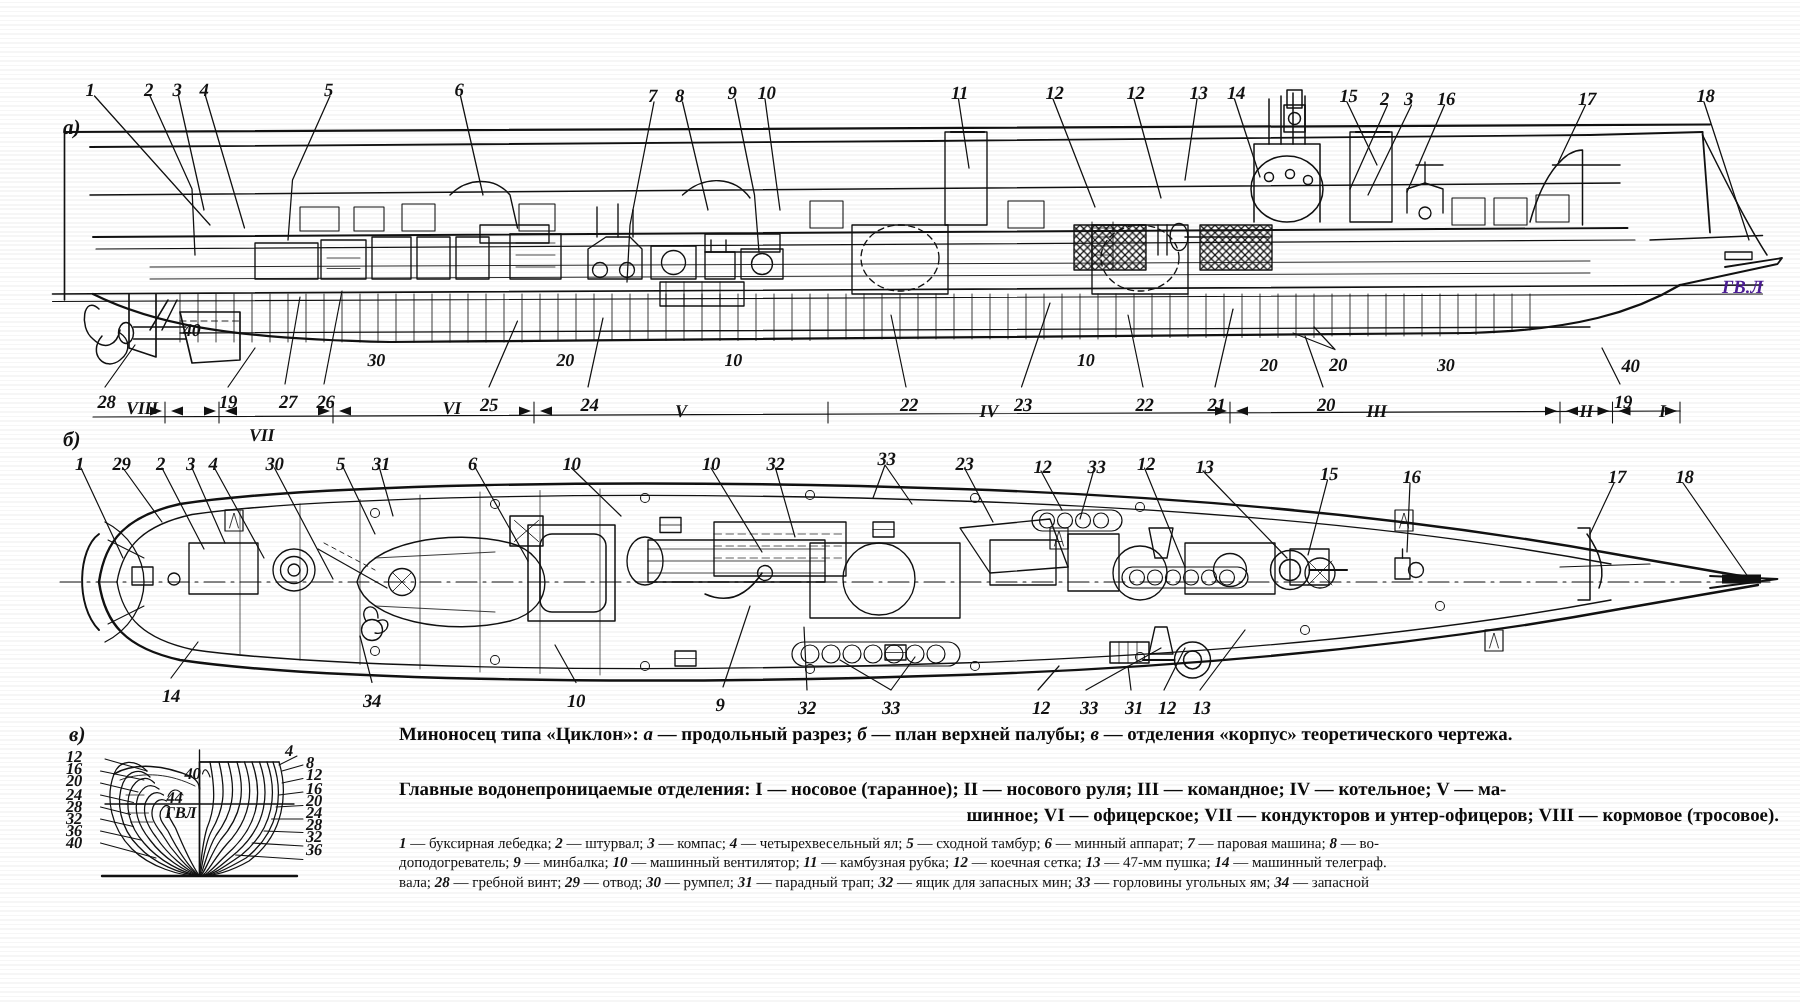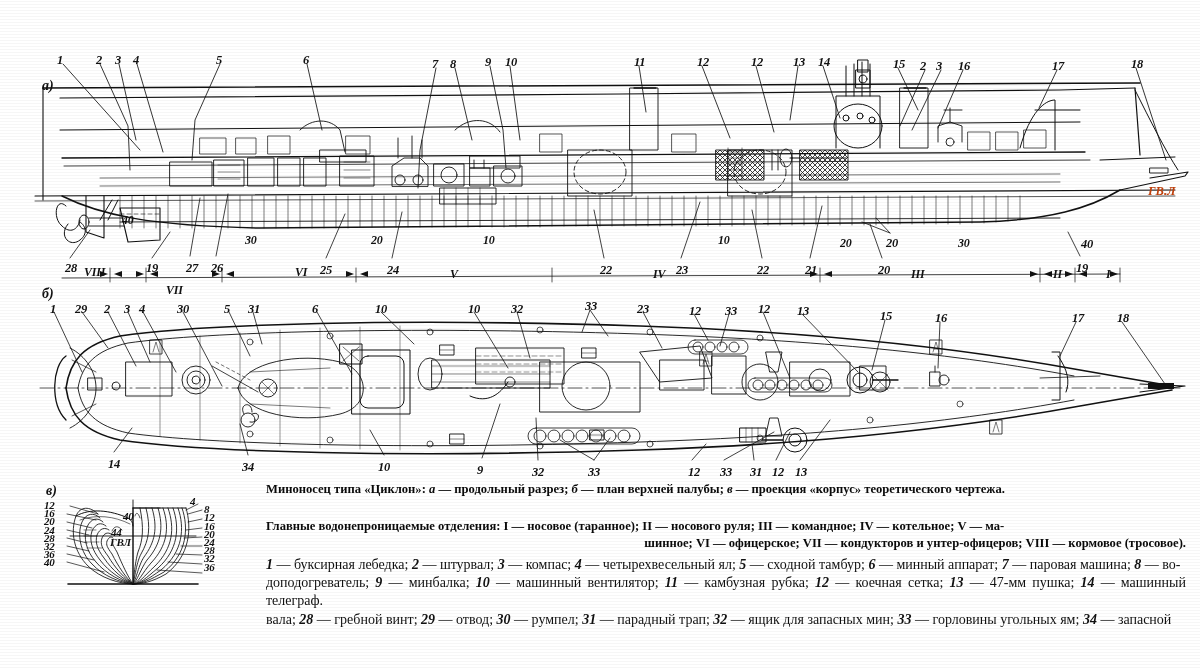--- a/index.html
+++ b/index.html
@@ -53,42 +53,42 @@
     font-style: italic;
     font-weight: 700;
     font-size: 14px;
     color: #111;
   }
   .wl-tag {
     position: absolute;
     font-style: italic;
     font-weight: 700;
     font-size: 12.5px;
-    color: #c2410c;
+    color: #4c1d95;
   }
 
   
   #caption {
     position: absolute;
     left: 266px; top: 481px;
     width: 920px;
   }
   .cap-main {
     font-size: 12.6px;
     font-weight: 700;
     line-height: 1.30;
     text-align: justify;
     color: #0a0a0a;
   }
   .cap-main .it { font-style: italic; }
   .cap-line-2 { text-align: justify; margin-top: 21px; }
   .cap-line-3 { text-align: right; }
   .cap-legend {
     margin-top: 5px;
-    font-size: 14px;
+    font-size: 10px;
     line-height: 1.30;
     text-align: justify;
     color: #111;
   }
   .cap-legend .n { font-style: italic; font-weight: 600; }
   .cap-legend-last { text-align: center; }
 
   
   #grain {
     position: absolute; inset: 0;
@@ -729,21 +729,21 @@
       <div class="callout sm" style="left: 204px; top: 561.6px;">36</div>
       <div class="callout sm" style="left: 111px; top: 527px;">44</div>
       <div class="callout sm" style="left: 110px; top: 537px;">ГВЛ</div>
       <div class="callout sm" style="left: 123px; top: 511px;">40</div>
     </div>
 
   <div id="caption">
     <div class="cap-main">
       <div>
         <span>Миноносец типа «Циклон»:</span>
-        <span class="it">а</span><span> — продольный разрез; </span><span class="it">б</span><span> — план верхней палубы; </span><span class="it">в</span><span> — проекция «корпус» теоретического чертежа.</span>
+        <span class="it">а</span><span> — продольный разрез; </span><span class="it">б</span><span> — план верхней палубы; </span><span class="it">в</span><span> — отделения «корпус» теоретического чертежа.</span>
       </div>
       <div class="cap-line-2">Главные водонепроницаемые отделения: I — носовое (таранное); II — носового руля; III — командное; IV — котельное; V — ма-</div>
       <div class="cap-line-3">шинное; VI — офицерское; VII — кондукторов и унтер-офицеров; VIII — кормовое (тросовое).</div>
     </div>
     <div class="cap-legend" id="legend-block">
         <div><span class="n">1</span> — буксирная лебедка;  <span class="n">2</span> — штурвал;  <span class="n">3</span> — компас;  <span class="n">4</span> — четырехвесельный ял;  <span class="n">5</span> — сходной тамбур;  <span class="n">6</span> — минный аппарат;  <span class="n">7</span> — паровая машина;  <span class="n">8</span> — во-</div>
         <div>доподогреватель;  <span class="n">9</span> — минбалка;  <span class="n">10</span> — машинный вентилятор;  <span class="n">11</span> — камбузная рубка;  <span class="n">12</span> — коечная сетка;  <span class="n">13</span> — 47-мм пушка;  <span class="n">14</span> — машинный телеграф.</div>
         <div>вала;  <span class="n">28</span> — гребной винт;  <span class="n">29</span> — отвод;  <span class="n">30</span> — румпел;  <span class="n">31</span> — парадный трап;  <span class="n">32</span> — ящик для запасных мин;  <span class="n">33</span> — горловины угольных ям;  <span class="n">34</span> — запасной</div>
       </div>
   </div>

